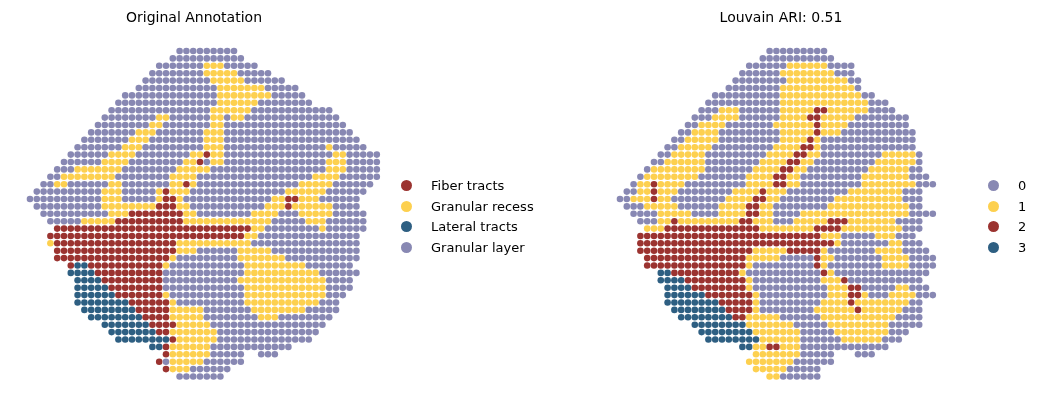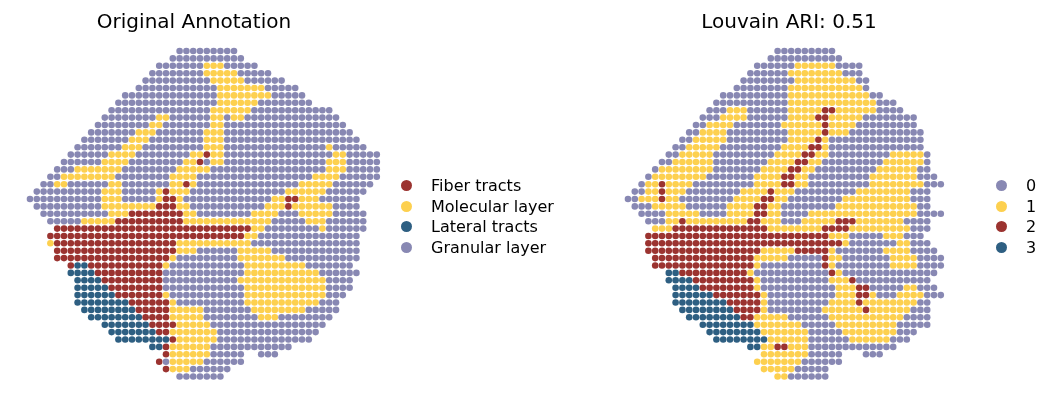--- a/index.html
+++ b/index.html
@@ -1,20 +1,20 @@
 <!DOCTYPE html>
 <html><head>
 <meta charset="utf-8">
 <style>
   html,body{margin:0;padding:0;background:#ffffff;}
   body{width:1041px;height:411px;position:relative;overflow:hidden;font-family:"DejaVu Sans",sans-serif;color:#000;}
   .panel{position:absolute;top:0;height:411px;}
-  .title{position:absolute;top:9px;font-size:20px;white-space:nowrap;transform:translateX(-50%);}
+  .title{position:absolute;top:9px;font-size:14px;white-space:nowrap;transform:translateX(-50%);}
   svg.spots{position:absolute;left:0;top:0;}
-  .legend{position:absolute;font-size:16px;}
+  .legend{position:absolute;font-size:13px;}
   .legend-row{display:flex;align-items:center;height:20.7px;}
   .legend-dot{width:11px;height:11px;border-radius:50%;display:inline-block;}
   .legend-label{white-space:nowrap;}
 </style>
 </head>
 <body>
 
 <div class="panel" style="left:0;width:560px;">
   <div class="title" style="left:194px;">Original Annotation</div>
   <svg class="spots" id="spots-0" width="560" height="411">
@@ -1588,34 +1588,34 @@
       <circle cx="213.6" cy="376.5" r="3.3" fill="#8888b3"></circle>
       <circle cx="220.4" cy="376.5" r="3.3" fill="#8888b3"></circle>
     </svg>
   <div class="legend" style="left:401px;top:175px;">
     <div class="legend-row">
       <span class="legend-dot" style="background:#9b3330;margin-right:19px;"></span>
       <span class="legend-label">Fiber tracts</span>
     </div>
     <div class="legend-row">
       <span class="legend-dot" style="background:#fdd04f;margin-right:19px;"></span>
-      <span class="legend-label">Molecular layer</span>
+      <span class="legend-label">Granular recess</span>
     </div>
     <div class="legend-row">
       <span class="legend-dot" style="background:#2e5f82;margin-right:19px;"></span>
       <span class="legend-label">Lateral tracts</span>
     </div>
     <div class="legend-row">
       <span class="legend-dot" style="background:#8888b3;margin-right:19px;"></span>
       <span class="legend-label">Granular layer</span>
     </div>
   </div>
 </div>
 
-<div class="panel" style="left:8px;width:938px;text-decoration:underline;">
+<div class="panel" style="left:0;width:938px;text-decoration:underline;">
   <div class="title" style="left:781px;">Louvain ARI: 0.51</div>
   <svg class="spots" id="spots-1" width="1041" height="411">
       <circle cx="769.6" cy="51.0" r="3.3" fill="#8888b3"></circle>
       <circle cx="776.4" cy="51.0" r="3.3" fill="#8888b3"></circle>
       <circle cx="783.2" cy="51.0" r="3.3" fill="#8888b3"></circle>
       <circle cx="790.0" cy="51.0" r="3.3" fill="#8888b3"></circle>
       <circle cx="796.8" cy="51.0" r="3.3" fill="#8888b3"></circle>
       <circle cx="803.6" cy="51.0" r="3.3" fill="#8888b3"></circle>
       <circle cx="810.4" cy="51.0" r="3.3" fill="#8888b3"></circle>
       <circle cx="817.2" cy="51.0" r="3.3" fill="#8888b3"></circle>

